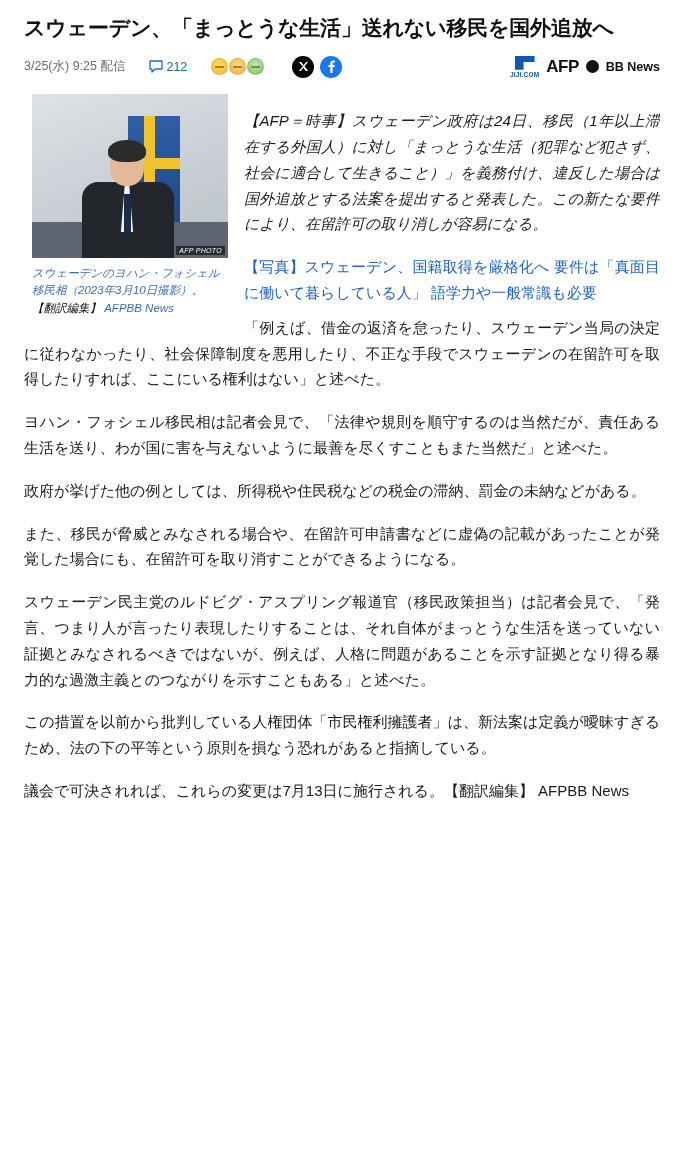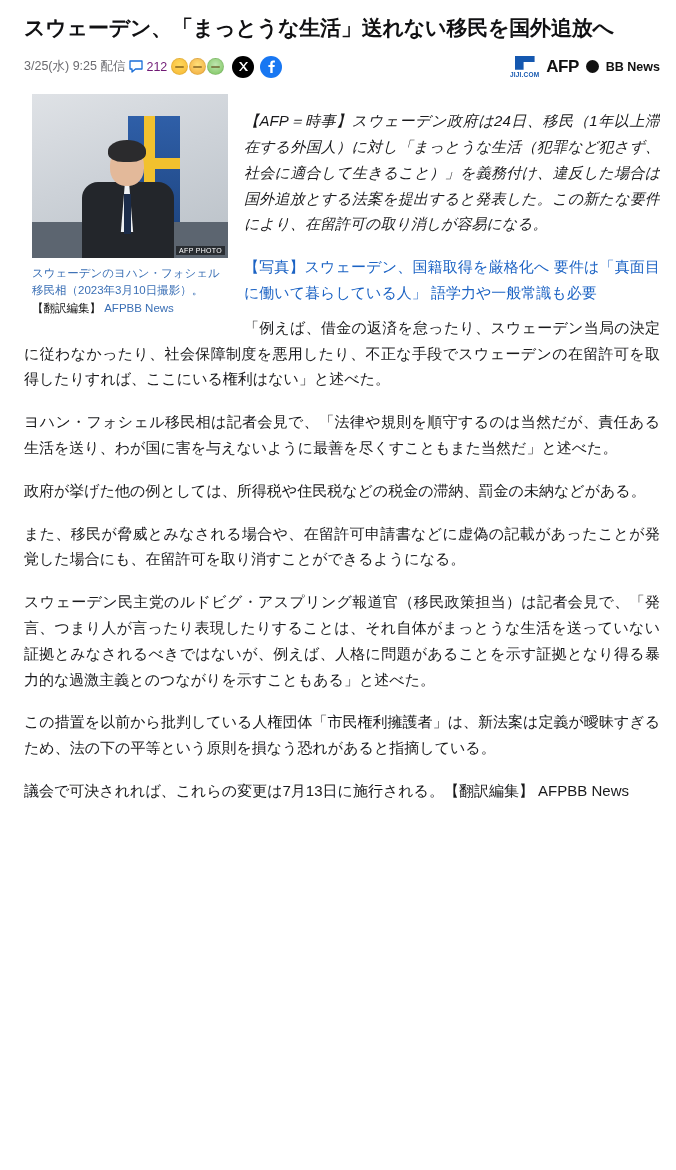--- a/index.html
+++ b/index.html
@@ -23,34 +23,34 @@
     font-size: 21px;
     line-height: 1.32;
     font-weight: bold;
     letter-spacing: -0.2px;
     margin: 4px 0 14px 0;
     color: #111113;
   }
   .meta-row {
     display: flex;
     align-items: center;
-    gap: 4px;
+    gap: 24px;
     margin-bottom: 14px;
     flex-wrap: nowrap;
   }
   .meta-date {
     font-size: 12.5px;
     color: #6b6b70;
     white-space: nowrap;
   }
   .comment-chip {
     display: inline-flex;
     align-items: center;
     gap: 3px;
-    color: #701a75;
+    color: #0f766e;
     font-size: 12.5px;
     text-decoration: none;
     white-space: nowrap;
   }
   .comment-chip svg { display: block; }
   .reactions {
     display: inline-flex;
     align-items: center;
     gap: 1px;
   }
@@ -131,20 +131,21 @@
   .bbnews {
     font-size: 12.5px;
     font-weight: bold;
     color: #111;
   }
   .body-wrap { overflow: hidden; }
   .figure {
     float: left;
     width: 196px;
     margin: 2px 16px 12px 8px;
+    font-style: italic;
   }
   .photo {
     width: 196px;
     height: 164px;
     background: #d8d9dc;
     position: relative;
     overflow: hidden;
   }
   .photo .sky {
     position: absolute; inset: 0;

